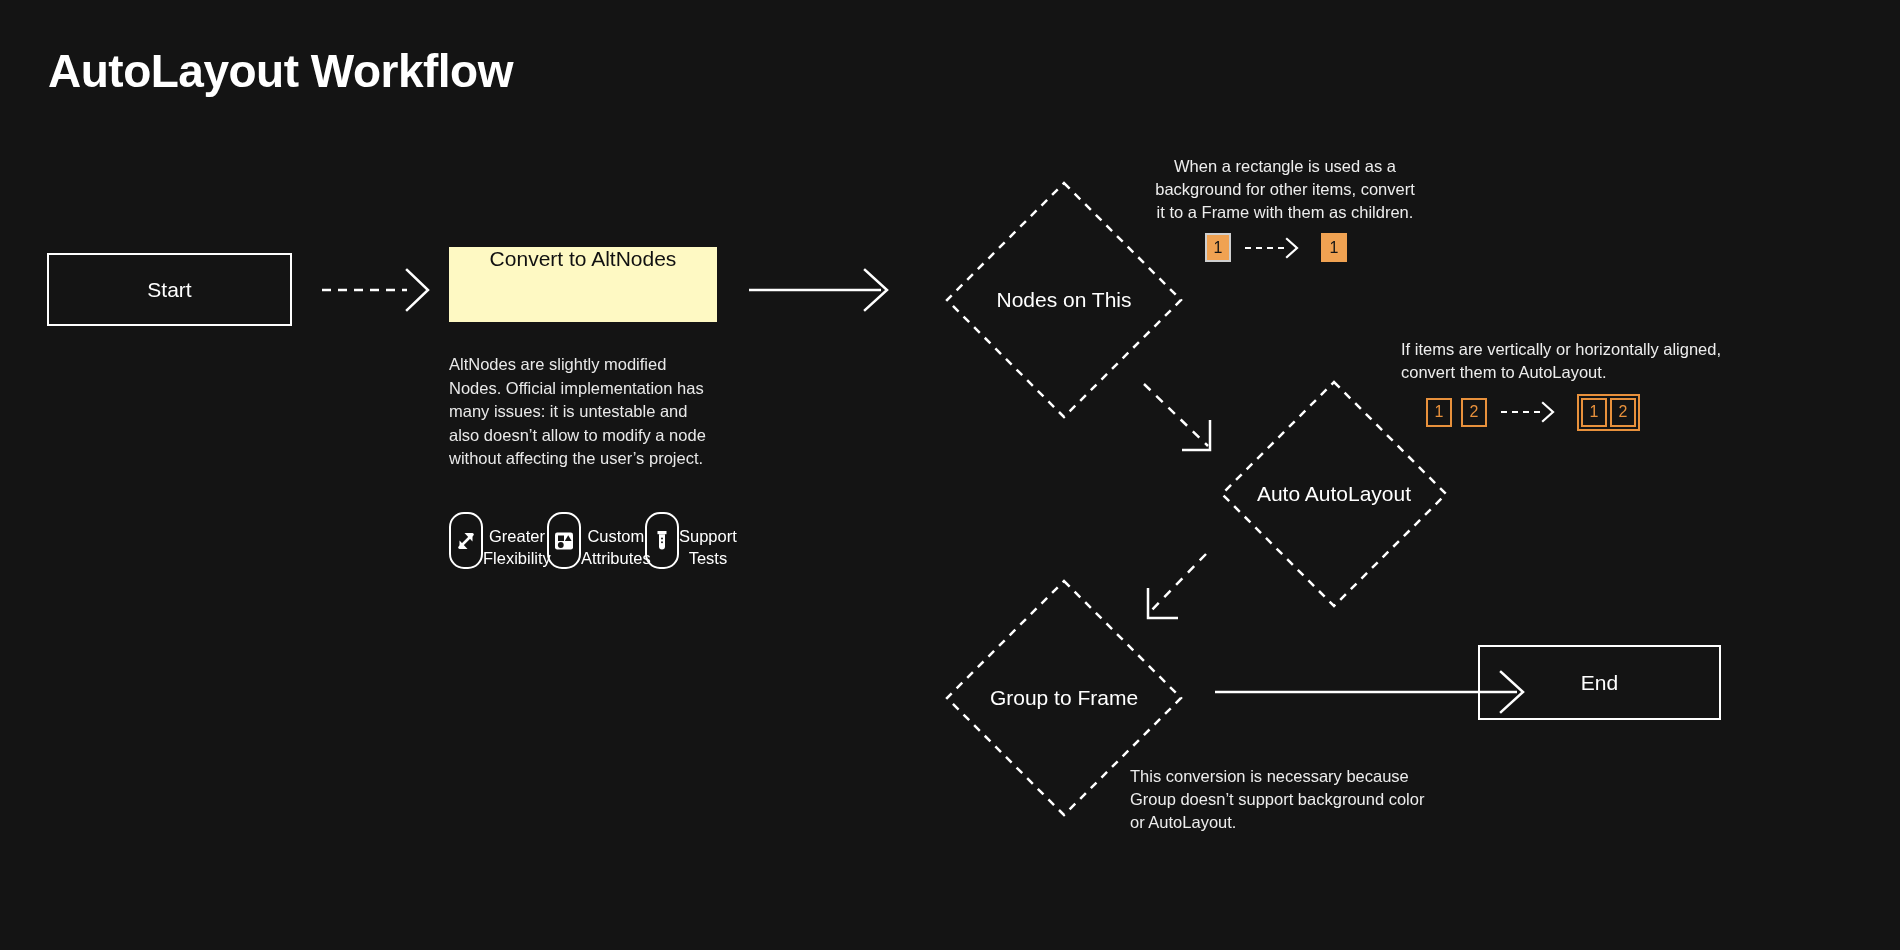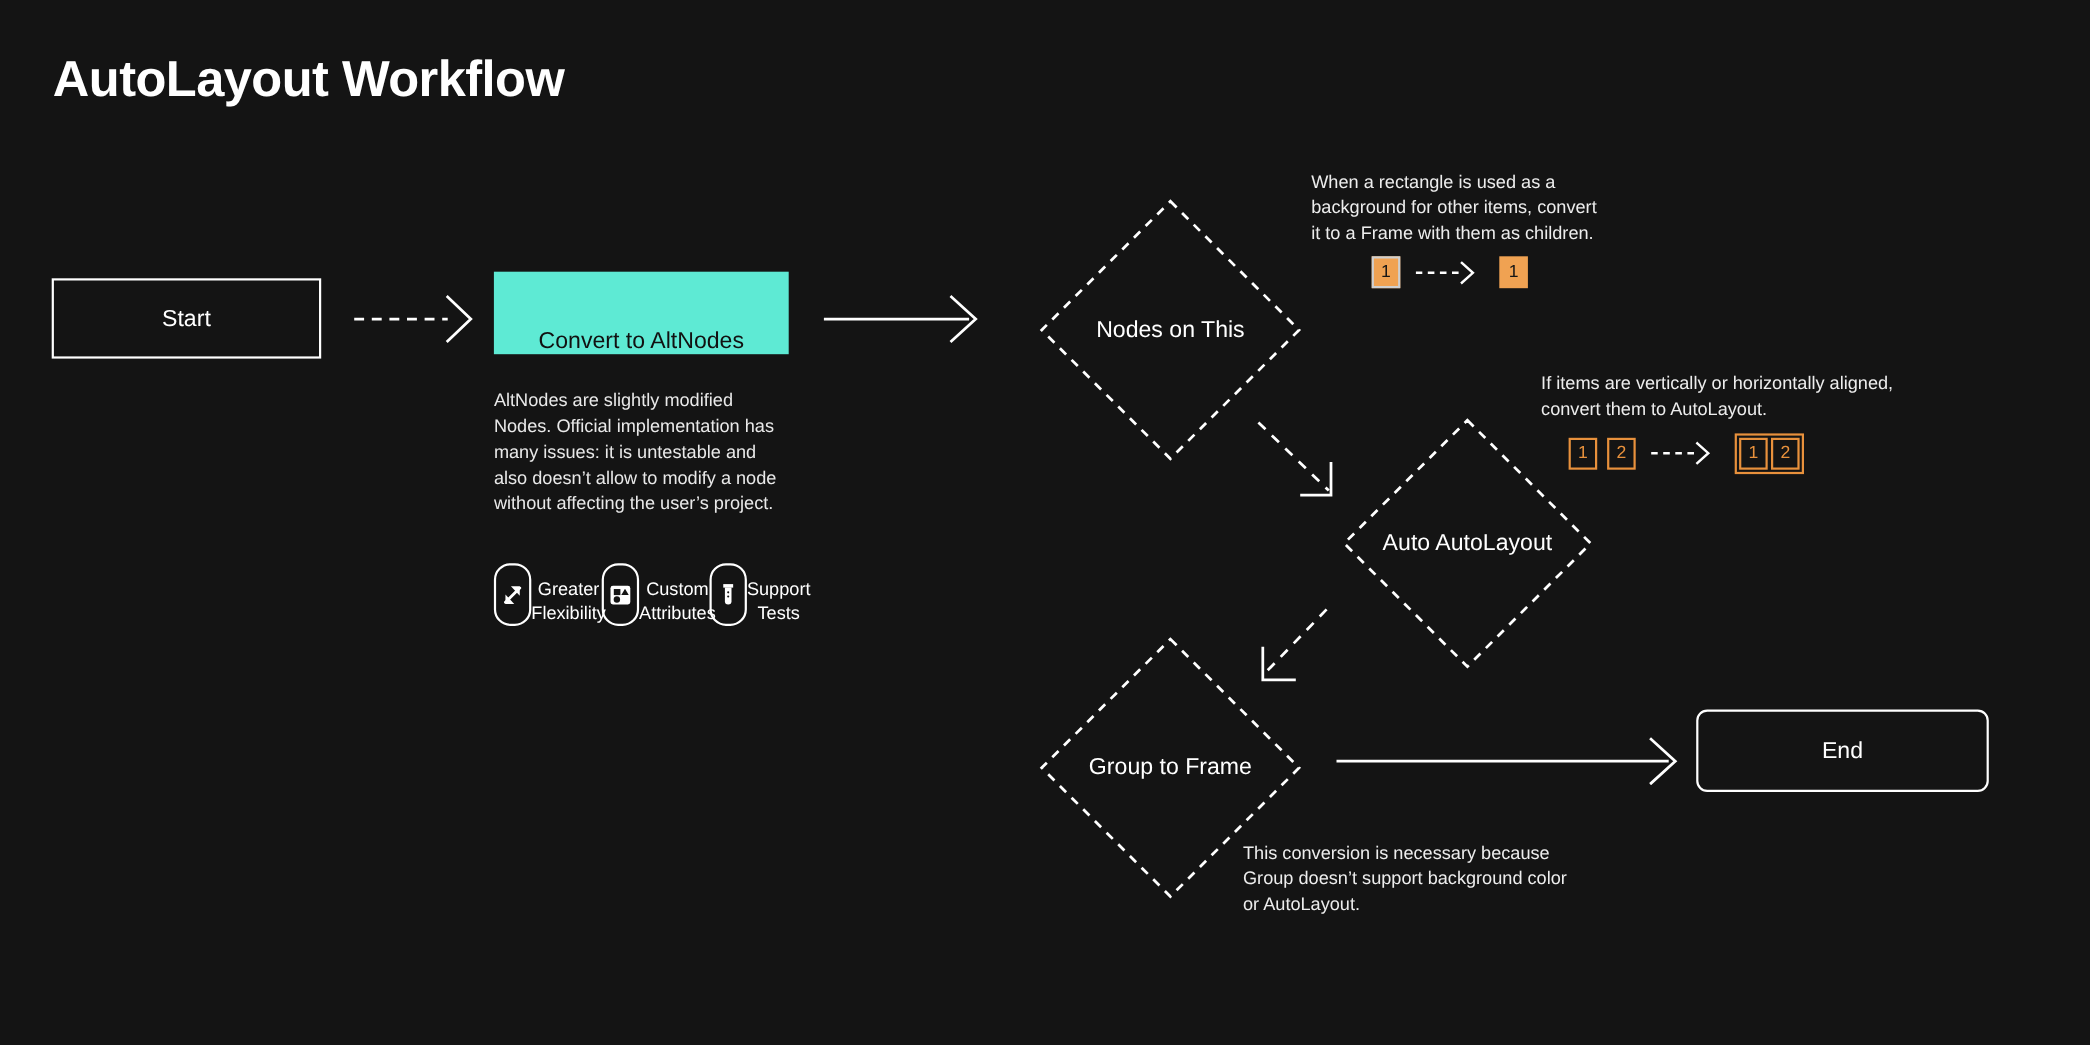--- a/index.html
+++ b/index.html
@@ -43,33 +43,33 @@
     box-sizing: border-box;
     border: 2px solid #ffffff;
     display: flex;
     align-items: center;
     justify-content: center;
     font-size: 21px;
     color: #ffffff;
     background: transparent;
   }
   #node-start  { left: 47px;  top: 253px; width: 245px; height: 73px; }
-  #node-end    { left: 1542px; top: 645px; width: 266px; height: 75px; border-radius: 10px; }
+  #node-end    { left: 1478px; top: 645px; width: 243px; height: 75px; }
 
   
   #node-convert {
     position: absolute;
     left: 449px;
     top: 247px;
     width: 268px;
     height: 75px;
-    background: #5eead4;
+    background: #fef9c3;
     color: #111111;
     display: flex;
-    align-items: flex-end;
+    align-items: flex-start;
     justify-content: center;
     font-size: 21px;
     box-sizing: border-box;
   }
 
   
   .diamond-wrap {
     position: absolute;
   }
   .diamond-wrap svg {
@@ -188,21 +188,21 @@
     display: flex;
     gap: 3px;
     box-sizing: content-box;
   }
 
   .dash-arrow-small {
     margin: 0 14px;
     flex: none;
   }
 
-  #annotation-rect-bg { left: 1192px; top: 155px; width: 270px; }
+  #annotation-rect-bg { left: 1150px; top: 155px; width: 270px; text-align: center; }
   #annotation-rect-bg .annotation-demo { padding-left: 55px; }
 
   #annotation-autolayout { left: 1401px; top: 338px; width: 330px; }
   #annotation-autolayout .annotation-demo { padding-left: 25px; }
 
   #annotation-group-frame { left: 1130px; top: 765px; width: 300px; }
 </style>
 </head>
 <body>
 

